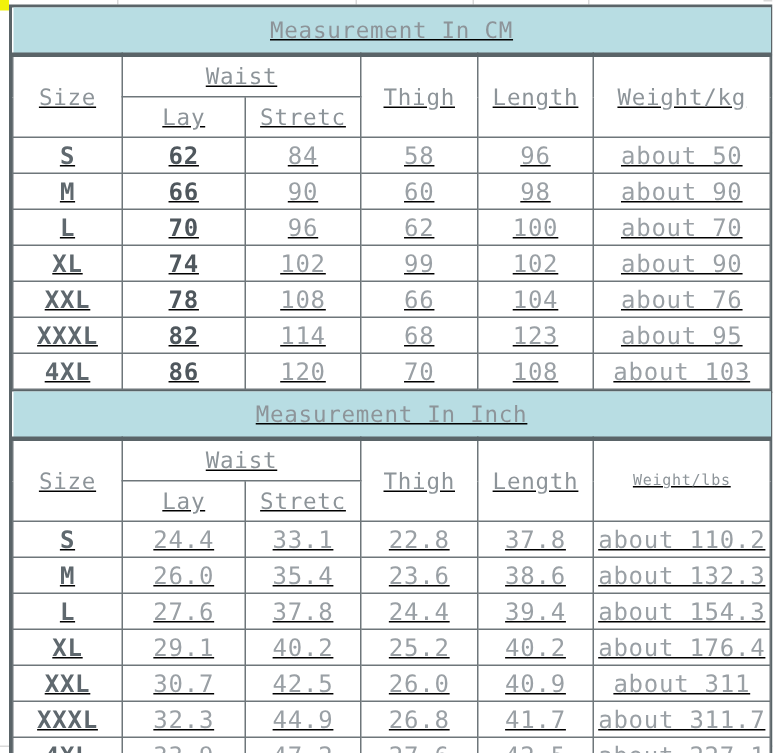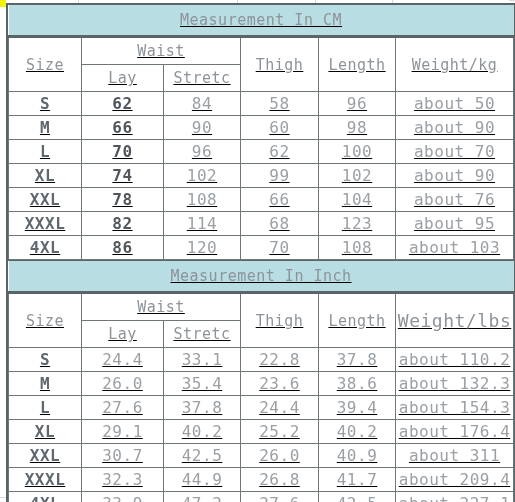--- a/index.html
+++ b/index.html
@@ -260,21 +260,21 @@
         </colgroup>
         <thead>
           <tr>
             <td class="title-cell" colspan="6">Measurement In Inch</td>
           </tr>
           <tr>
             <td class="hdr hdr-tall" rowspan="2">Size</td>
             <td class="hdr hdr-sub" colspan="2">Waist</td>
             <td class="hdr hdr-tall" rowspan="2">Thigh</td>
             <td class="hdr hdr-tall" rowspan="2">Length</td>
-            <td class="hdr hdr-tall" rowspan="2" style="font-size:18px;">Weight/lbs</td>
+            <td class="hdr hdr-tall" rowspan="2" style="font-size:10px;">Weight/lbs</td>
           </tr>
           <tr>
             <td class="hdr hdr-sub">Lay</td>
             <td class="hdr hdr-sub">Stretc</td>
           </tr>
         </thead>
         <tbody>
           <tr>
             <td class="cell cell-size">S</td>
             <td class="cell">24.4</td>
@@ -314,21 +314,21 @@
             <td class="cell">26.0</td>
             <td class="cell">40.9</td>
             <td class="cell">about 311</td>
           </tr>
           <tr>
             <td class="cell cell-size">XXXL</td>
             <td class="cell">32.3</td>
             <td class="cell">44.9</td>
             <td class="cell">26.8</td>
             <td class="cell">41.7</td>
-            <td class="cell">about 209.4</td>
+            <td class="cell">about 311.7</td>
           </tr>
           <tr>
             <td class="cell cell-size">4XL</td>
             <td class="cell">33.9</td>
             <td class="cell">47.2</td>
             <td class="cell">27.6</td>
             <td class="cell">42.5</td>
             <td class="cell">about 227.1</td>
           </tr>
         </tbody>

